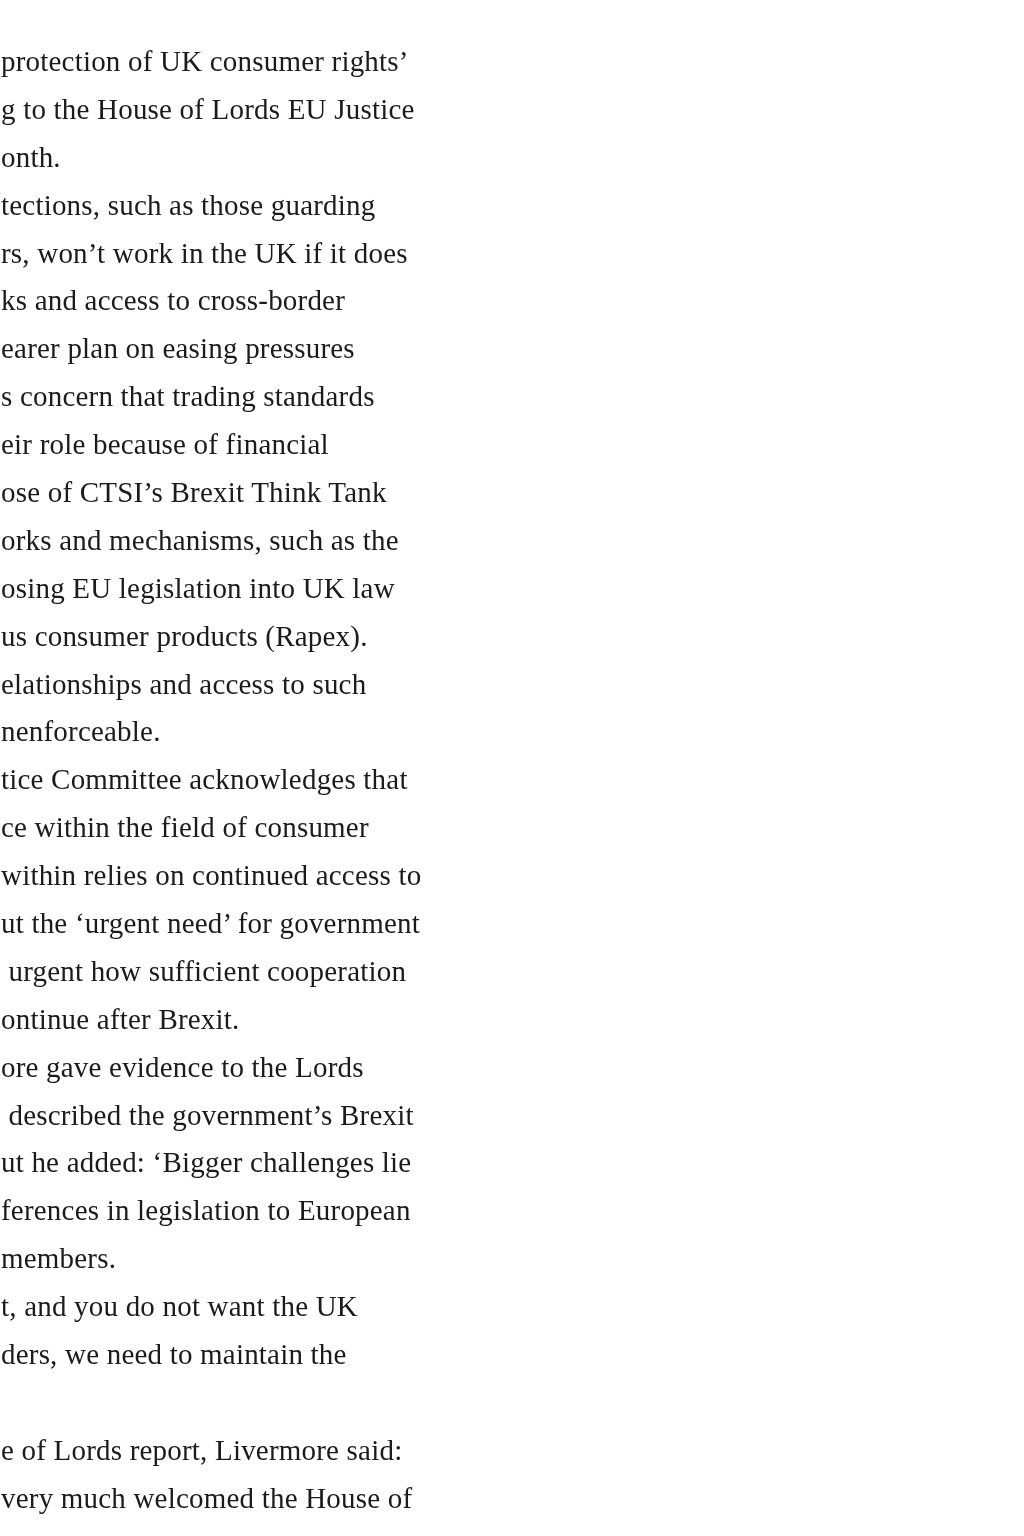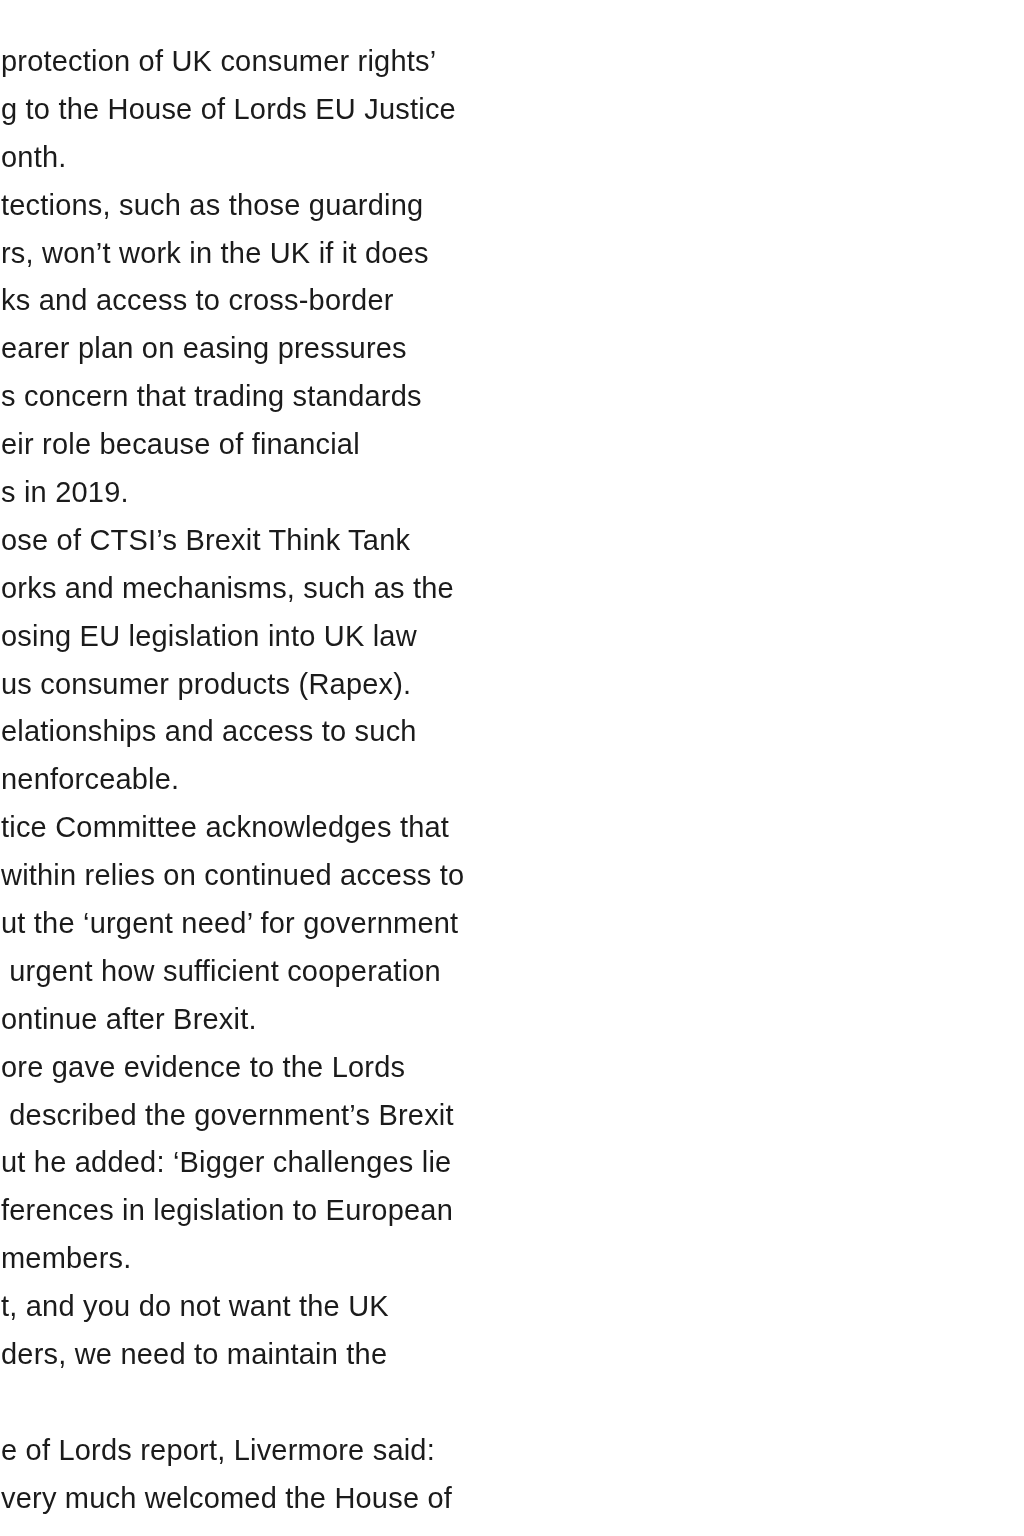--- a/index.html
+++ b/index.html
@@ -12,21 +12,21 @@
     width:1024px;height:1536px;
     background:var(--bg);
     overflow:hidden;
   }
   .page{
     position:relative;
     width:1024px;height:1536px;
     background:var(--bg);
     overflow:hidden;
     color:var(--fg);
-    font-family:Liberation Sans, sans-serif;
+    font-family:Liberation Serif, serif;
   }
   .text-column{
     position:absolute;
     left:1px;
     top:38px;
     width:680px;
   }
   .line{
     height:var(--lh);
     line-height:var(--lh);
@@ -42,28 +42,28 @@
   <div class="text-column">
     <div class="line">protection of UK consumer rights’</div>
     <div class="line">g to the House of Lords EU Justice</div>
     <div class="line">onth.</div>
     <div class="line">tections, such as those guarding</div>
     <div class="line">rs, won’t work in the UK if it does</div>
     <div class="line">ks and access to cross-border</div>
     <div class="line">earer plan on easing pressures</div>
     <div class="line">s concern that trading standards</div>
     <div class="line">eir role because of financial</div>
-    <div class="line">s in 2019.</div>
     <div class="line">ose of CTSI’s Brexit Think Tank</div>
     <div class="line">orks and mechanisms, such as the</div>
     <div class="line">osing EU legislation into UK law</div>
     <div class="line">us consumer products (Rapex).</div>
     <div class="line">elationships and access to such</div>
     <div class="line">nenforceable.</div>
     <div class="line">tice Committee acknowledges that</div>
+    <div class="line">ce within the field of consumer</div>
     <div class="line">within relies on continued access to</div>
     <div class="line">ut the ‘urgent need’ for government</div>
     <div class="line"> urgent how sufficient cooperation</div>
     <div class="line">ontinue after Brexit.</div>
     <div class="line">ore gave evidence to the Lords</div>
     <div class="line"> described the government’s Brexit</div>
     <div class="line">ut he added: ‘Bigger challenges lie</div>
     <div class="line">ferences in legislation to European</div>
     <div class="line">members.</div>
     <div class="line">t, and you do not want the UK</div>

